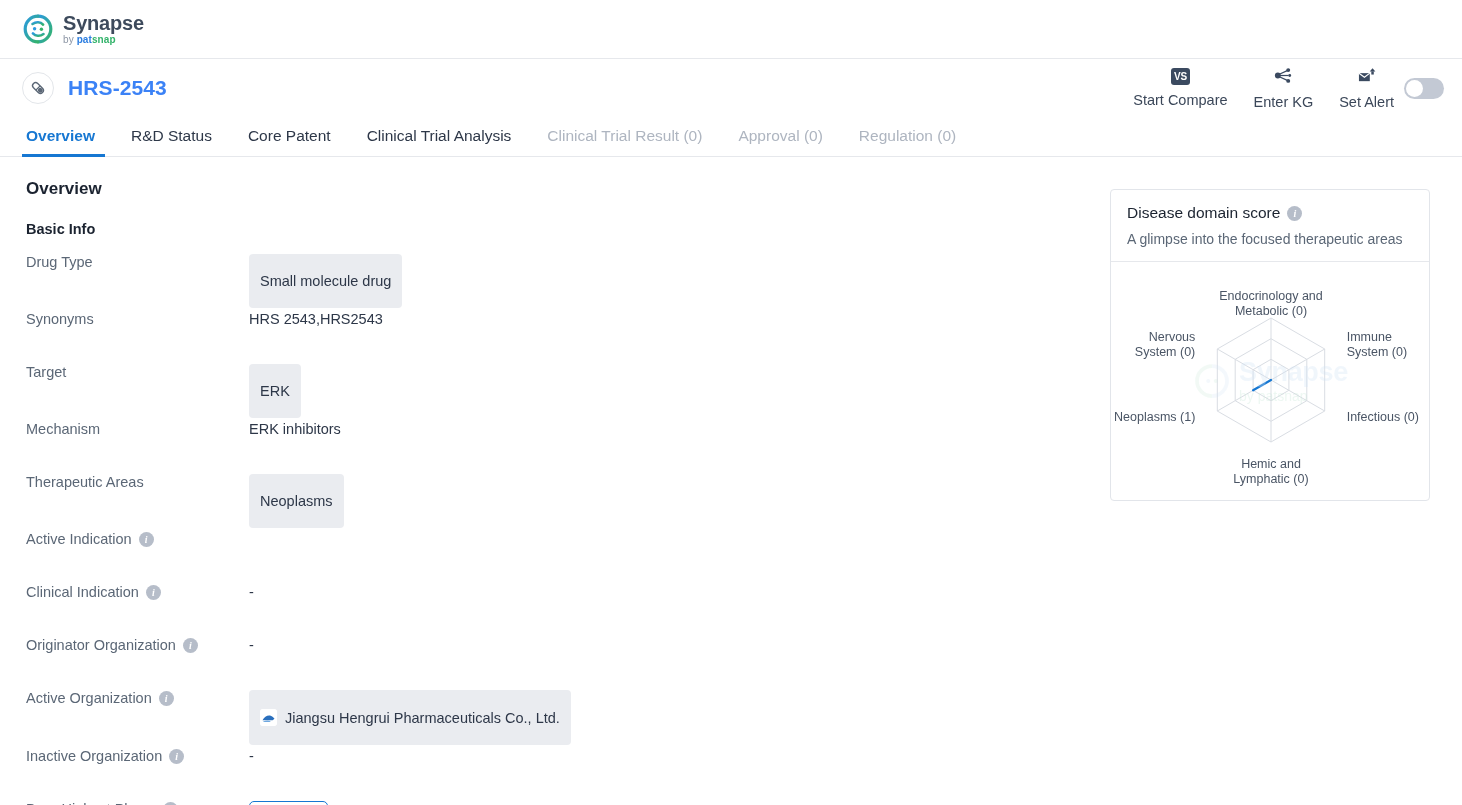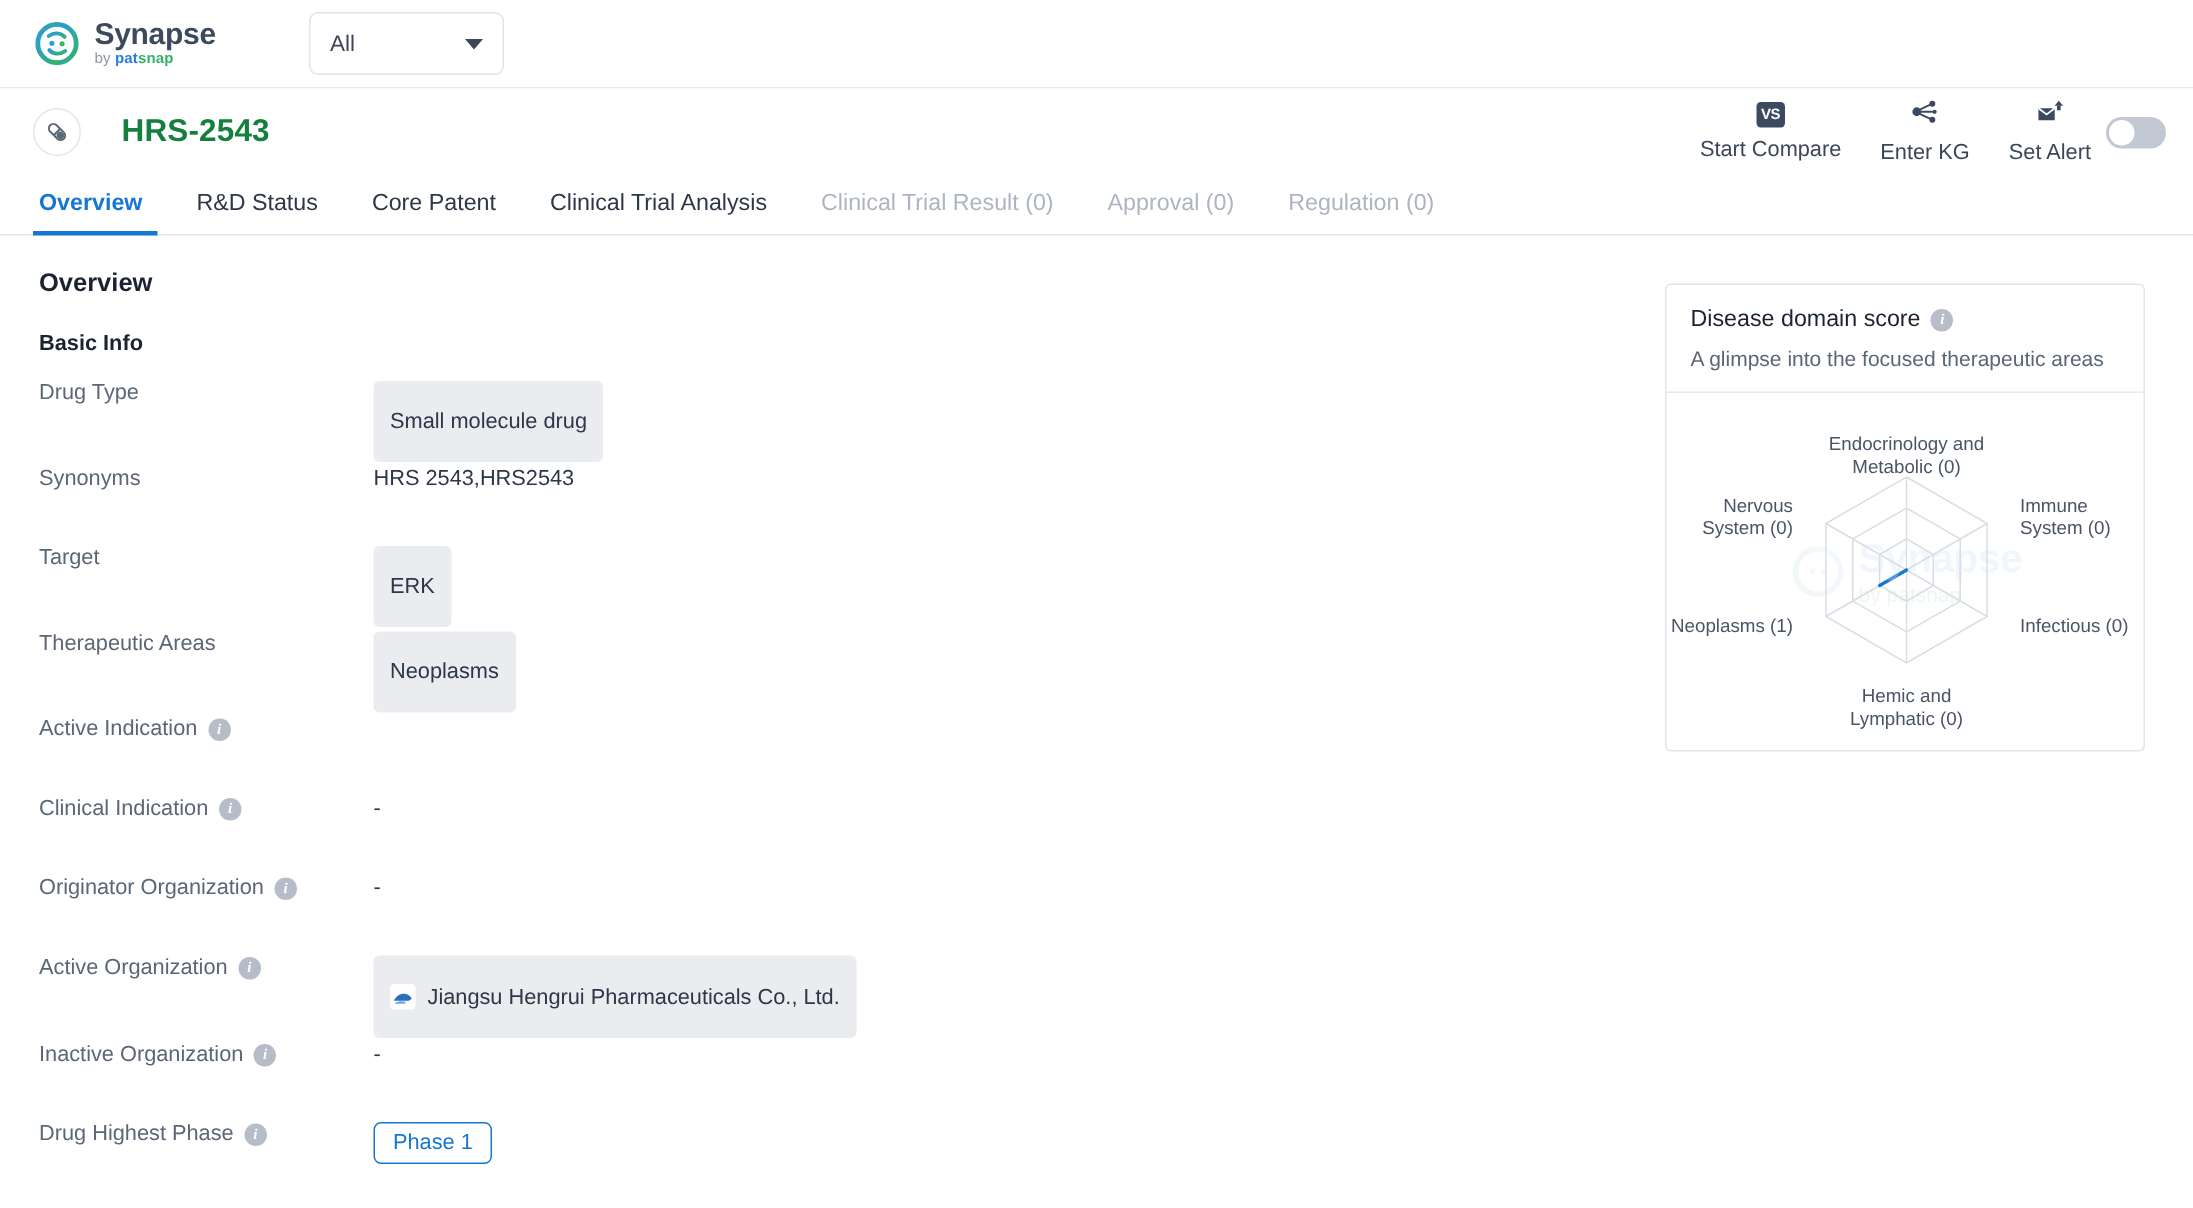--- a/index.html
+++ b/index.html
@@ -72,21 +72,21 @@
     background: #fff;
   }
   .drug-id { display: flex; align-items: center; gap: 14px; }
   .pill-circle {
     width: 32px; height: 32px; border-radius: 50%;
     border: 1px solid #e3e6ea;
     display: flex; align-items: center; justify-content: center;
     background: #fff;
   }
   .drug-name {
-    font-size: 21px; font-weight: 700; color: #15803d; letter-spacing: .1px; margin-left: 13px;
+    font-size: 21px; font-weight: 700; color: #3b82f6; letter-spacing: .1px;
   }
   .header-actions {
     margin-left: auto;
     display: flex; align-items: center; gap: 26px;
   }
   .action {
     display: flex; align-items: center; gap: 7px;
     font-size: 14.5px; color: #3b4759;
     cursor: pointer;
     flex-direction: column;
@@ -241,24 +241,20 @@
         <circle cx="12.6" cy="15.8" r="1.7" fill="#2b9ae0"></circle>
         <circle cx="19.4" cy="16.2" r="1.7" fill="#34b36b"></circle>
       </svg>
     </span>
     <span class="logo-text">
       <div class="logo-word">Synapse</div>
       <div class="logo-sub"><span>by </span><b>pat</b><span class="g">snap</span></div>
     </span>
   </div>
 
-  <div class="scope-select">
-    <span>All</span>
-    <span class="caret"></span>
-  </div>
 
 </div>
 
 <div class="drug-header">
   <div class="drug-id">
     <span class="pill-circle">
       <svg width="18" height="18" viewBox="0 0 24 24">
         <g transform="rotate(-45 12 12)">
           <rect x="8" y="3.5" width="8" height="17" rx="4" fill="none" stroke="#5b6776" stroke-width="1.8"></rect>
           <line x1="8" y1="12" x2="16" y2="12" stroke="#5b6776" stroke-width="1.8"></line>
@@ -334,20 +330,26 @@
           <div class="info-label">
             <span>Synonyms</span>
           </div>
           <div class="info-value"><span class="">HRS 2543,HRS2543</span></div>
         </div>
         <div class="info-row">
           <div class="info-label">
             <span>Target</span>
           </div>
           <div class="info-value"><span class="chip">ERK</span></div>
+        </div>
+        <div class="info-row">
+          <div class="info-label">
+            <span>Mechanism</span>
+          </div>
+          <div class="info-value"><span class="">ERK inhibitors</span></div>
         </div>
         <div class="info-row">
           <div class="info-label">
             <span>Therapeutic Areas</span>
           </div>
           <div class="info-value"><span class="chip">Neoplasms</span></div>
         </div>
         <div class="info-row">
           <div class="info-label">
             <span>Active Indication</span>

